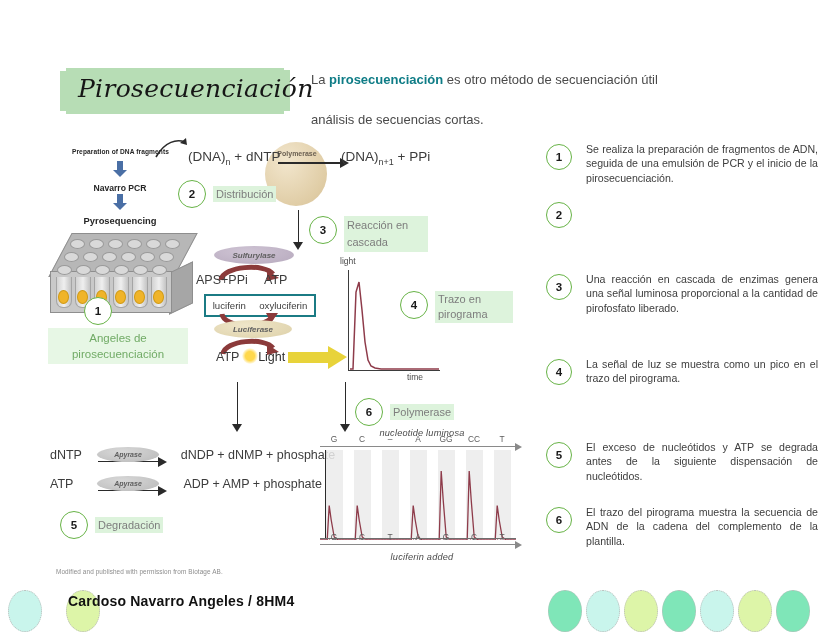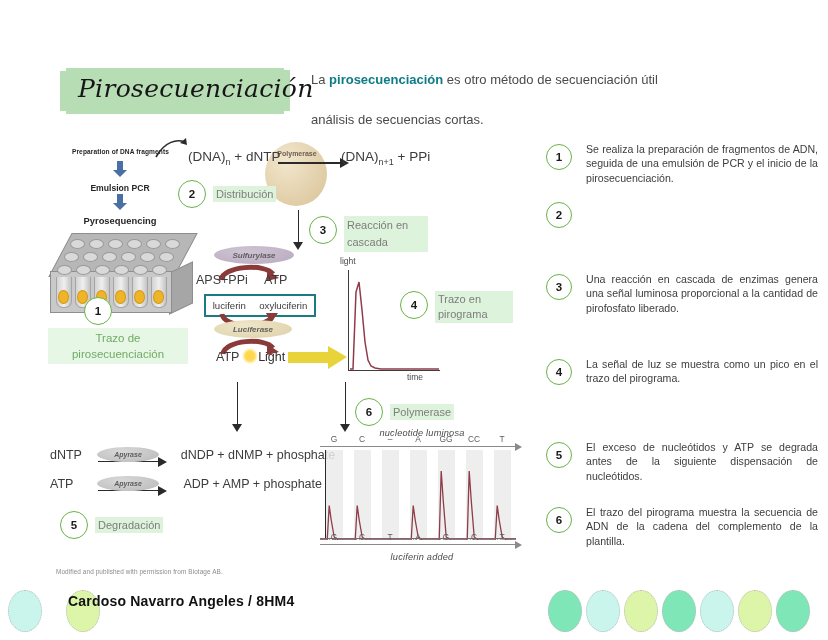--- a/index.html
+++ b/index.html
@@ -271,21 +271,21 @@
 <div class="step" style="top:505px">
   <div class="num-circle">6</div>
   <div class="txt">El trazo del pirograma muestra la secuencia de ADN de la cadena del complemento de la plantilla.</div>
 </div>
 
 <div class="mini-step abs" id="lbl-prep">Preparation of DNA fragments</div>
 <div class="abs dn-arrow" id="arr1">
     <i></i>
     <u></u>
   </div>
-<div class="mini-step abs" id="lbl-emul">Emulsion PCR</div>
+<div class="mini-step abs" id="lbl-emul">Navarro PCR</div>
 <div class="abs dn-arrow" id="arr2">
     <i></i>
     <u></u>
   </div>
 <div class="mini-step abs" id="lbl-pyrosequencing" style="left:62px;top:215px;width:116px;font-size:9.4px;">Pyrosequencing</div>
 
 <div class="abs" id="plate">
   <div class="top"></div>
   <div class="side"></div>
   <div class="front"></div>
@@ -318,21 +318,21 @@
   <div class="well" style="left:47px;top:32px;"></div>
   <div class="well" style="left:66px;top:32px;"></div>
   <div class="well" style="left:85px;top:32px;"></div>
   <div class="well" style="left:104px;top:32px;"></div>
 </div>
 
 <div class="badge" id="badge1">
   <div class="circ">1</div>
 </div>
 <div class="abs" id="lbl-inicio">
-  <span>Trazo de</span><br>
+  <span>Angeles de</span><br>
   <span>pirosecuenciación</span>
 </div>
 
 <svg class="abs" id="curve-arrow" width="34" height="22" viewBox="0 0 34 22">
   <path d="M1,20 C10,4 22,2 30,5" stroke="#2a2a2a" stroke-width="1.6" fill="none"></path>
   <path d="M31,1 L32,8 L25,6 Z" fill="#2a2a2a"></path>
 </svg>
 
 <div class="abs" id="poly-ellipse"></div>
 <div class="abs" id="poly-text">Polymerase</div>

